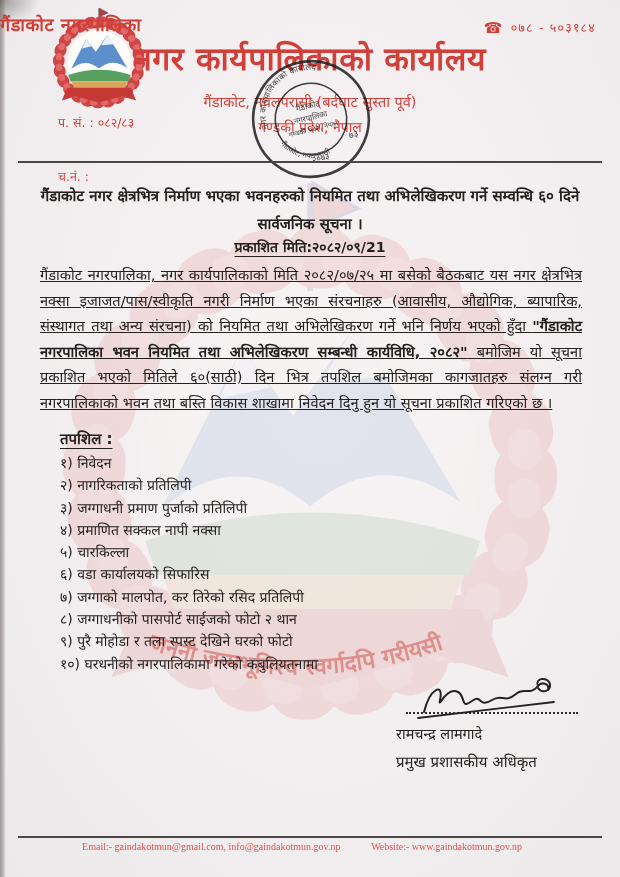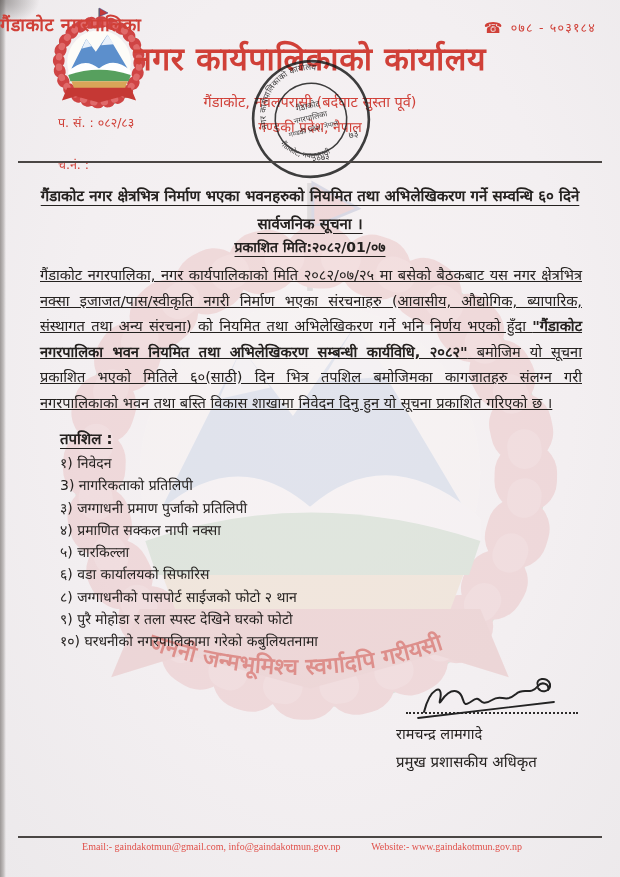--- a/index.html
+++ b/index.html
@@ -45,33 +45,33 @@
   .phone .ph-icon{font-size:15px;margin-right:7px;vertical-align:-1px;}
   .addr1{
     position:absolute;top:91px;left:0;right:0;text-align:center;
     color:var(--red);font-size:14.5px;
   }
   .addr2{
     position:absolute;top:117px;left:0;right:0;text-align:center;
     color:var(--red);font-size:14px;
   }
   .refno{position:absolute;left:58px;top:114px;color:var(--red);font-size:12.5px;}
-  .chno{position:absolute;left:58px;top:140px;color:var(--red);font-size:12.5px;margin-top:16px;}
+  .chno{position:absolute;left:58px;top:152px;color:var(--red);font-size:12.5px;margin-top:16px;}
   .stamp{
     position:absolute;left:248px;top:56px;width:126px;height:126px;
     transform:rotate(-14deg);opacity:.84;
   }
   .rule{position:absolute;left:18px;width:584px;background:#4a4644;}
   .rule-top{top:161px;height:2px;}
   .rule-bottom{top:836px;height:1.5px;}
   
   .notice-title{
     position:absolute;top:183px;left:38px;width:544px;text-align:center;
     font-weight:bold;font-size:15px;line-height:1.85;
-    text-decoration:underline;text-underline-offset:4px;
+    text-underline-offset:4px;
   }
   .published{
     position:absolute;top:237px;left:0;right:0;text-align:center;
     font-weight:bold;font-size:14px;
     text-decoration:underline;text-underline-offset:4px;
   }
   .body-text{
     position:absolute;top:262px;left:40px;width:542px;
     font-size:14.6px;line-height:25.6px;text-align:justify;margin:0;text-decoration:underline;
   }
@@ -181,33 +181,34 @@
       <text x="60" y="61" text-anchor="middle" font-size="7.5" fill="#1b1b1b">नगरपालिका</text>
       <text x="60" y="72" text-anchor="middle" font-size="6.5" fill="#1b1b1b">गण्डकी प्रदेश, नेपाल</text>
       <text x="91" y="87" font-size="9" fill="#1b1b1b">७३</text>
       <text x="60" y="101" text-anchor="middle" font-size="8" fill="#1b1b1b">२०७३</text>
     </svg>
   </div>
 
   <div class="rule rule-top"></div>
 
   <div class="notice-title">गैंडाकोट नगर क्षेत्रभित्र निर्माण भएका भवनहरुको नियमित तथा अभिलेखिकरण गर्ने सम्वन्धि ६० दिने सार्वजनिक सूचना ।</div>
-  <div class="published">प्रकाशित मिति:२०८२/01/०७</div>
+  <div class="published">प्रकाशित मिति:२०८२/०९/21</div>
 
   <p class="body-text"><span>गैंडाकोट नगरपालिका, नगर कार्यपालिकाको मिति २०८२/०७/२५ मा बसेको बैठकबाट यस नगर क्षेत्रभित्र नक्सा इजाजत/पास/स्वीकृति नगरी निर्माण भएका संरचनाहरु (आवासीय, औद्योगिक, ब्यापारिक, संस्थागत तथा अन्य संरचना) को  नियमित तथा अभिलेखिकरण गर्ने भनि निर्णय भएको हुँदा </span><strong>"गैंडाकोट नगरपालिका भवन नियमित तथा अभिलेखिकरण सम्बन्धी कार्यविधि, २०८२"</strong><span> बमोजिम यो सूचना प्रकाशित भएको मितिले ६०(साठी) दिन भित्र तपशिल बमोजिमका कागजातहरु संलग्न गरी नगरपालिकाको भवन तथा बस्ति विकास शाखामा निवेदन दिनु हुन यो सूचना प्रकाशित गरिएको छ ।</span></p>
 
   <div class="tapasil-heading">तपशिल :</div>
 
   <div class="tapasil-list">
     <div>१) निवेदन</div>
-    <div>3) नागरिकताको प्रतिलिपी</div>
+    <div>२) नागरिकताको प्रतिलिपी</div>
     <div>३) जग्गाधनी प्रमाण पुर्जाको प्रतिलिपी</div>
     <div>४) प्रमाणित सक्कल नापी नक्सा</div>
     <div>५) चारकिल्ला</div>
     <div>६) वडा कार्यालयको सिफारिस</div>
+    <div>७) जग्गाको मालपोत, कर तिरेको रसिद प्रतिलिपी</div>
     <div>८) जग्गाधनीको पासपोर्ट साईजको फोटो २ थान</div>
     <div>९) पुरै मोहोडा र तला स्पस्ट देखिने घरको फोटो</div>
     <div>१०) घरधनीको नगरपालिकामा गरेको कबुलियतनामा</div>
   </div>
 
   <div class="sig-block">
     <div class="sig-area">
       <div class="sig-dotted"></div>
       <svg class="sig-scrawl" width="150" height="50" viewBox="0 0 150 50">
         <g fill="none" stroke="#232323" stroke-width="2" stroke-linecap="round">

